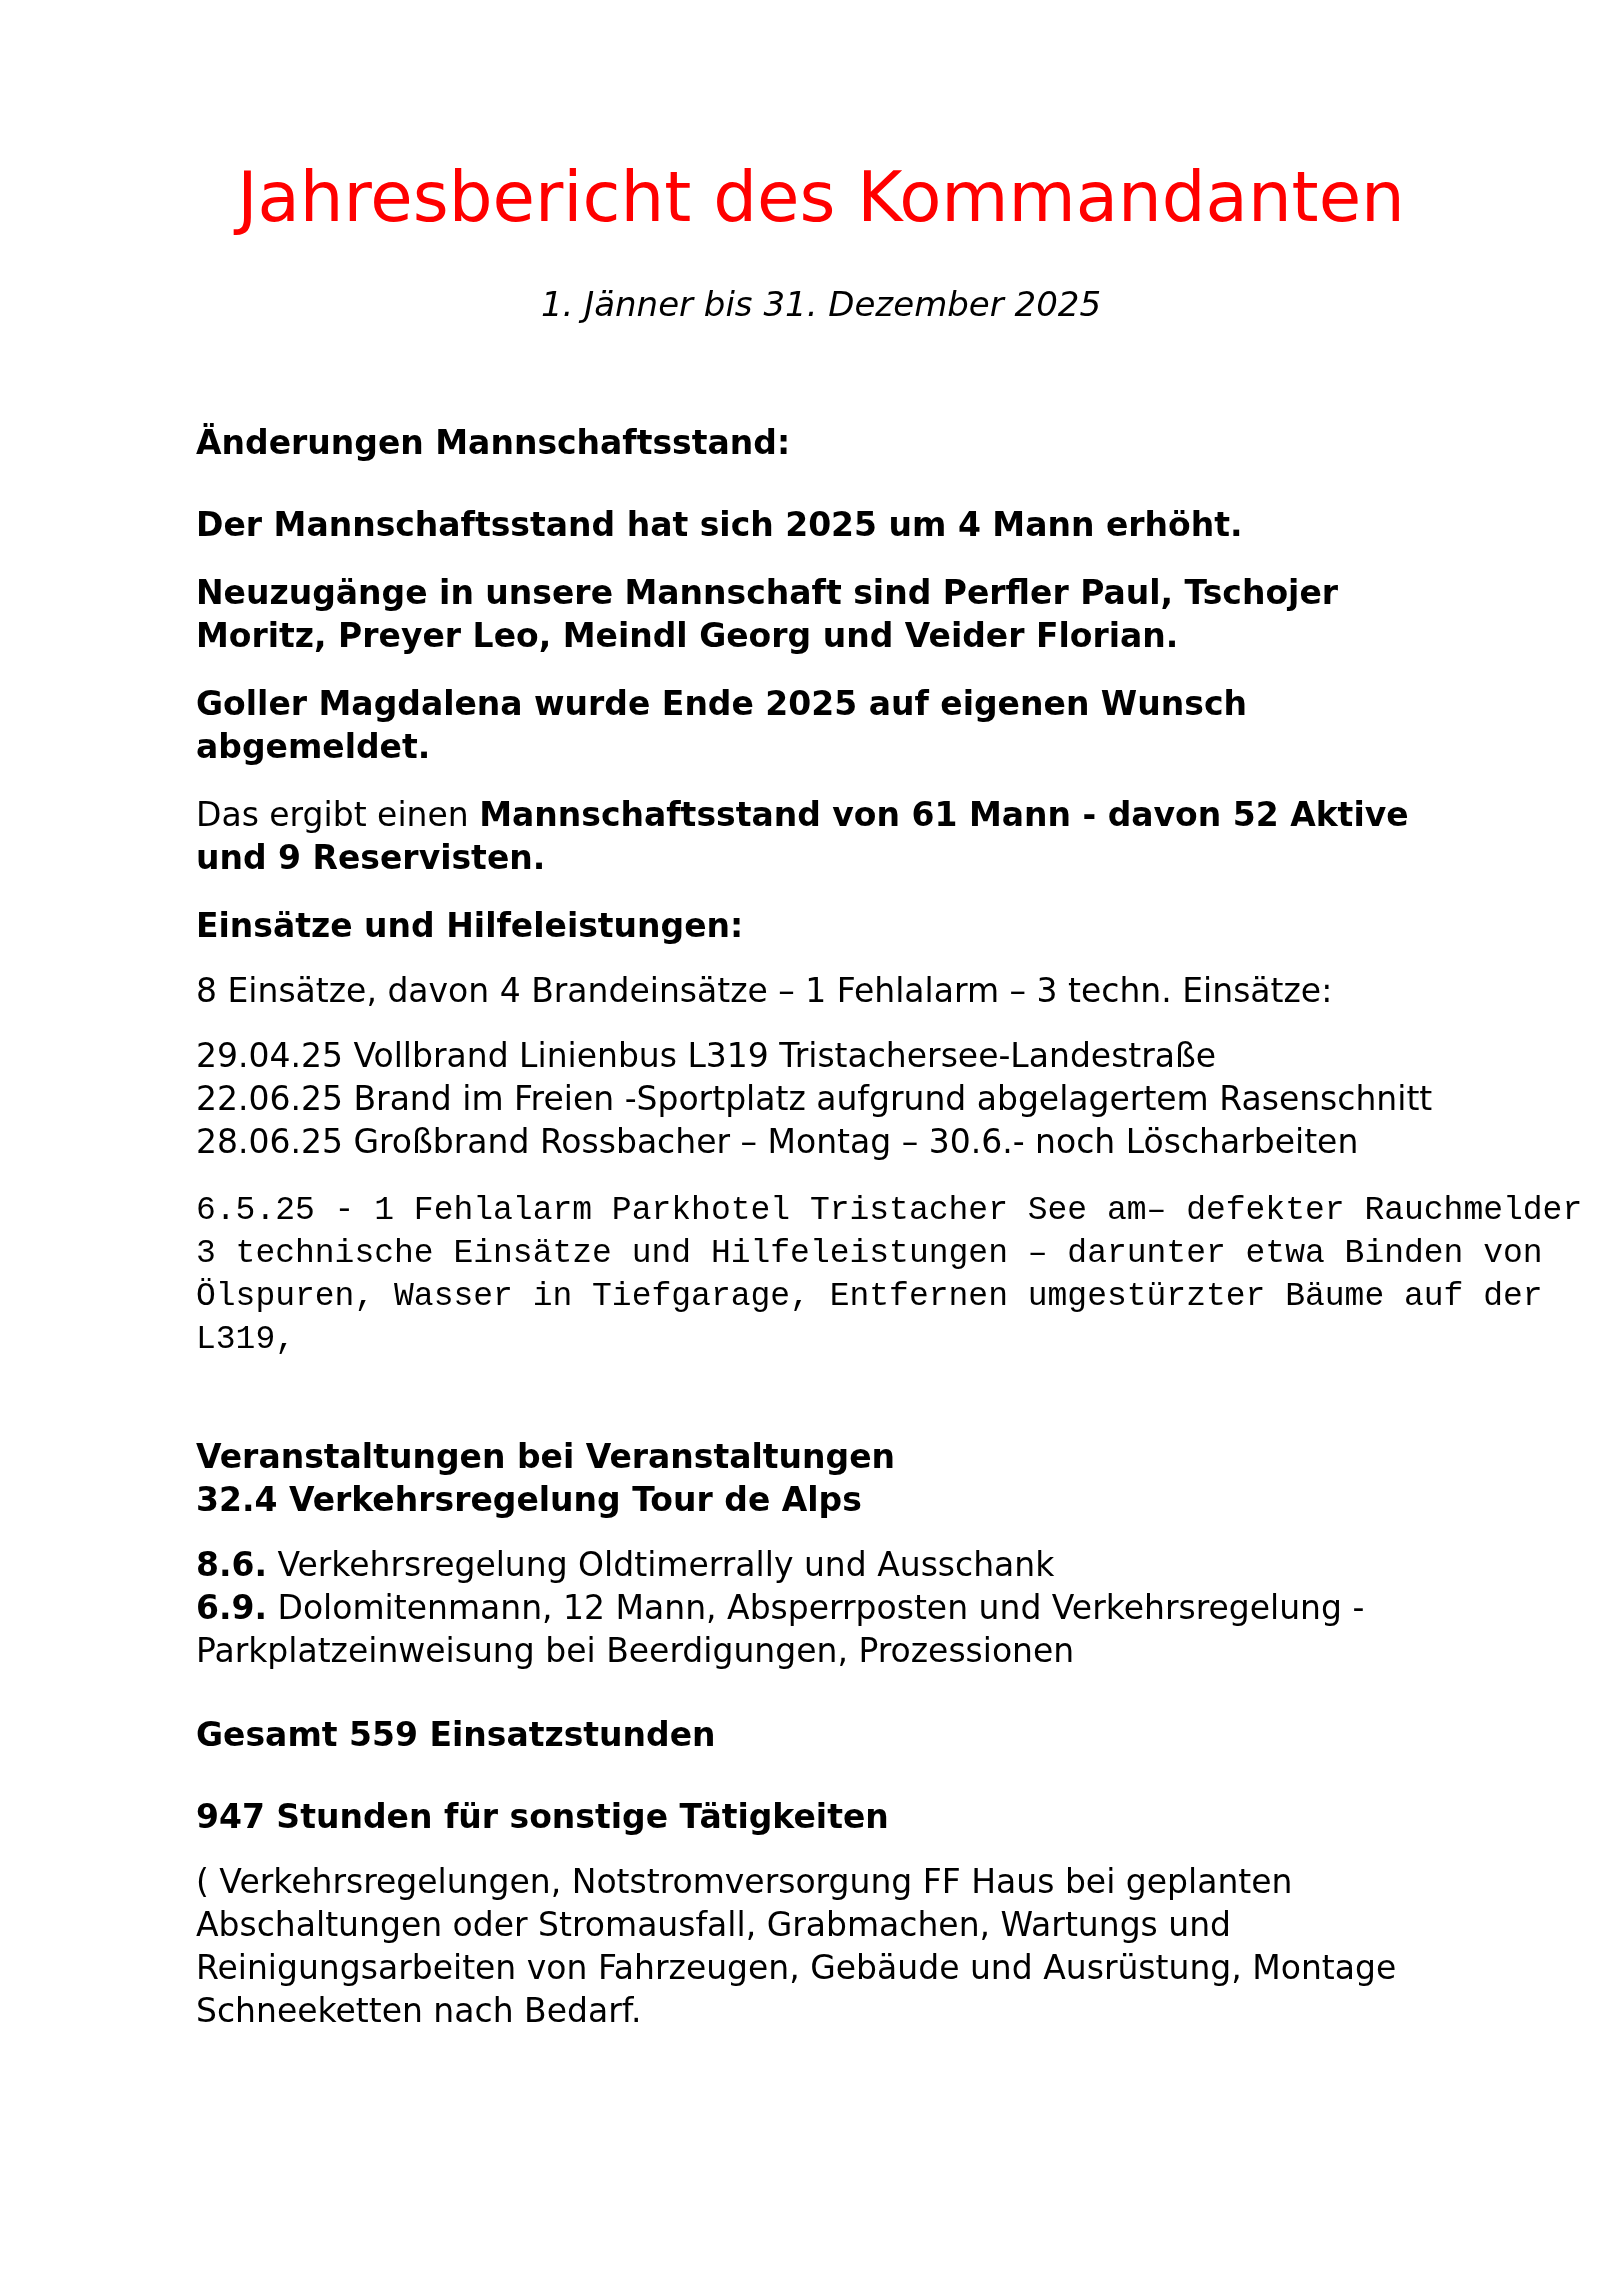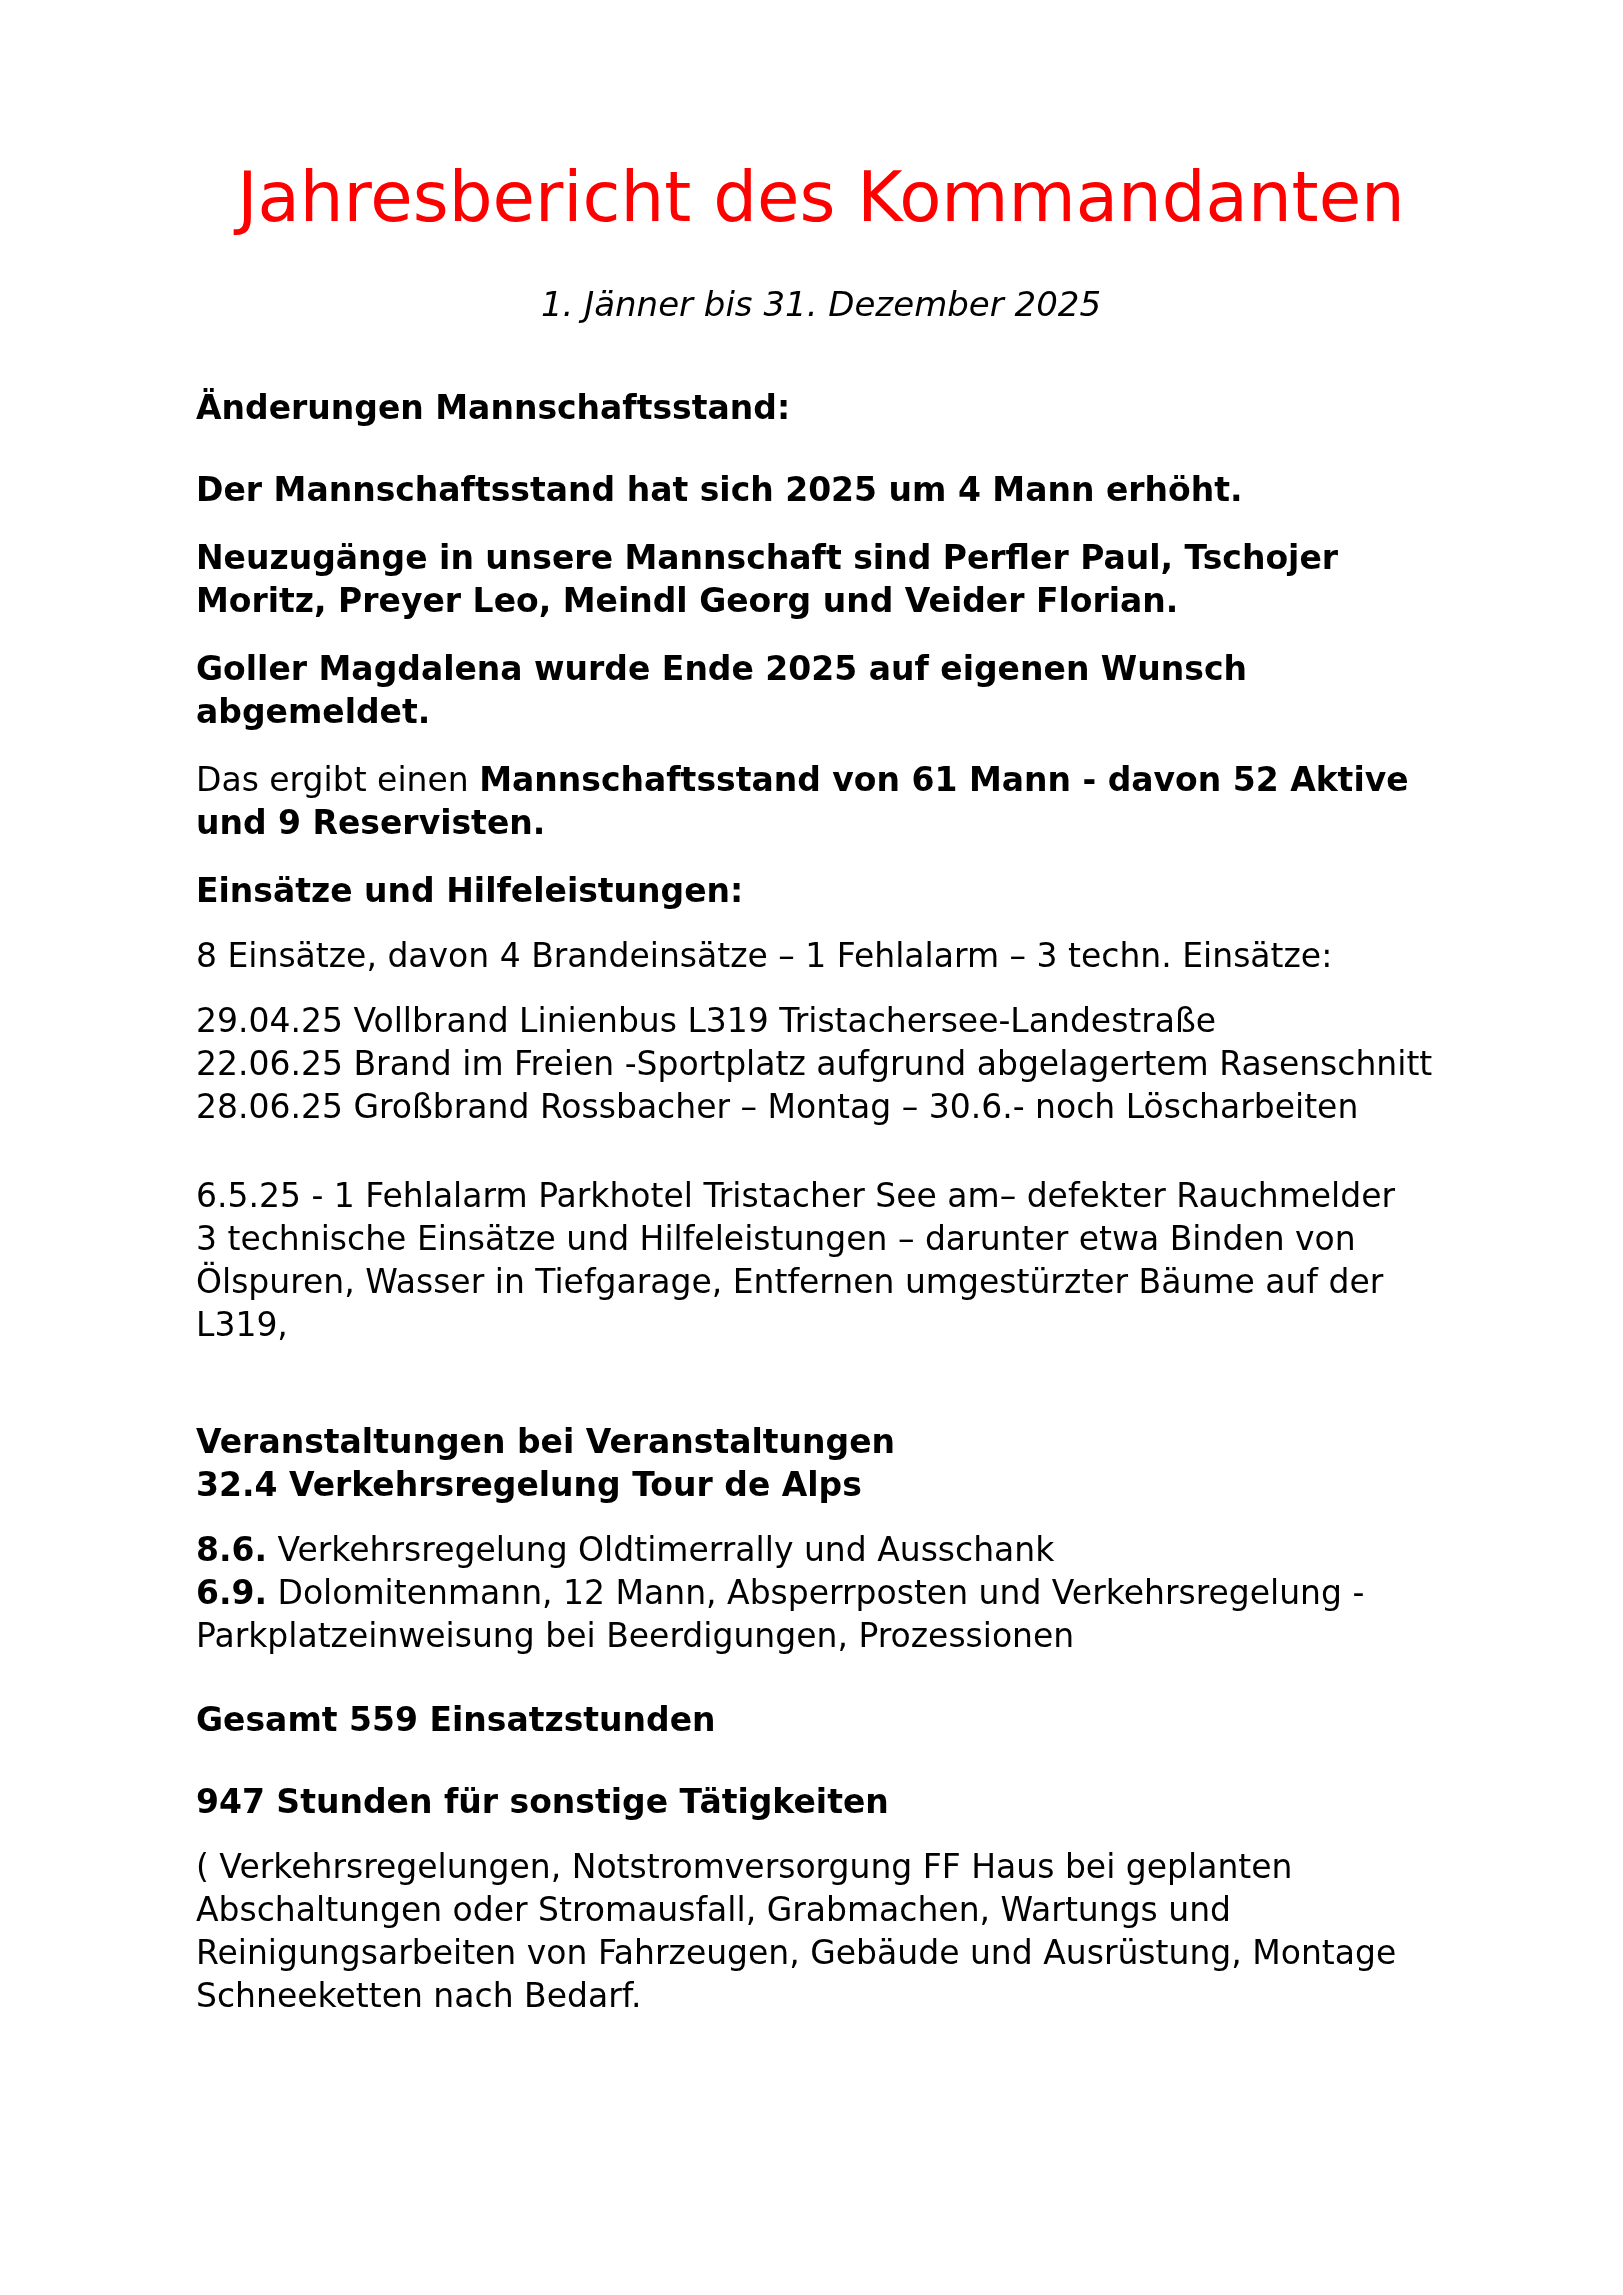--- a/index.html
+++ b/index.html
@@ -38,25 +38,25 @@
     font-style: italic;
   }
   .para {
     margin: 0;
     font-size: 33px;
     line-height: 43px;
     font-weight: 400;
   }
   .para .line { display: block; white-space: pre; }
   .bold { font-weight: 700; }
-  .g110 { margin-top: 61px; }
+  .g110 { margin-top: 96px; }
   .g59  { margin-top: 39px; }
   .g60  { margin-top: 25px; }
   .g46  { margin-top: 22px; }
-  .g47  { margin-top: 46px; }
+  .g47  { margin-top: 26px; font-family: Liberation Mono, monospace; }
   .g113 { margin-top: 74px; }
   .g63  { margin-top: 41px; }
   .page-number {
     position: absolute;
     top: 2131px;
     right: 181px;
     font-size: 31px;
     line-height: 43px;
   }
 </style>

